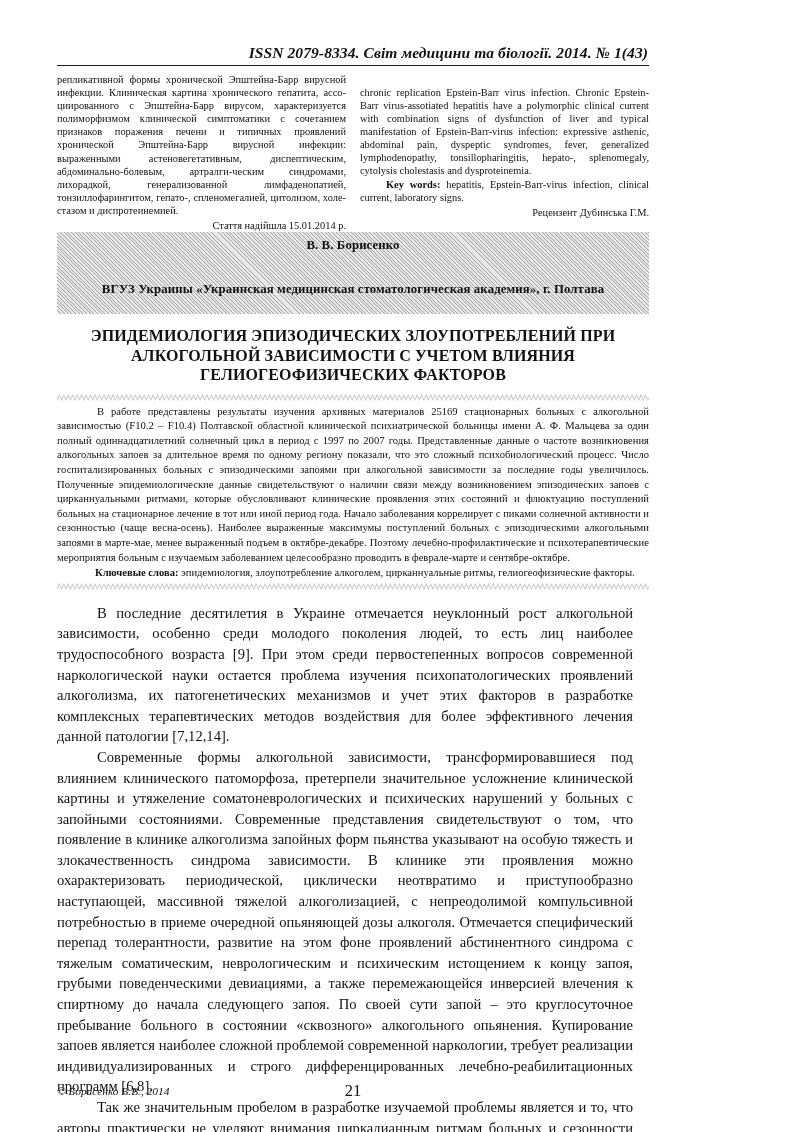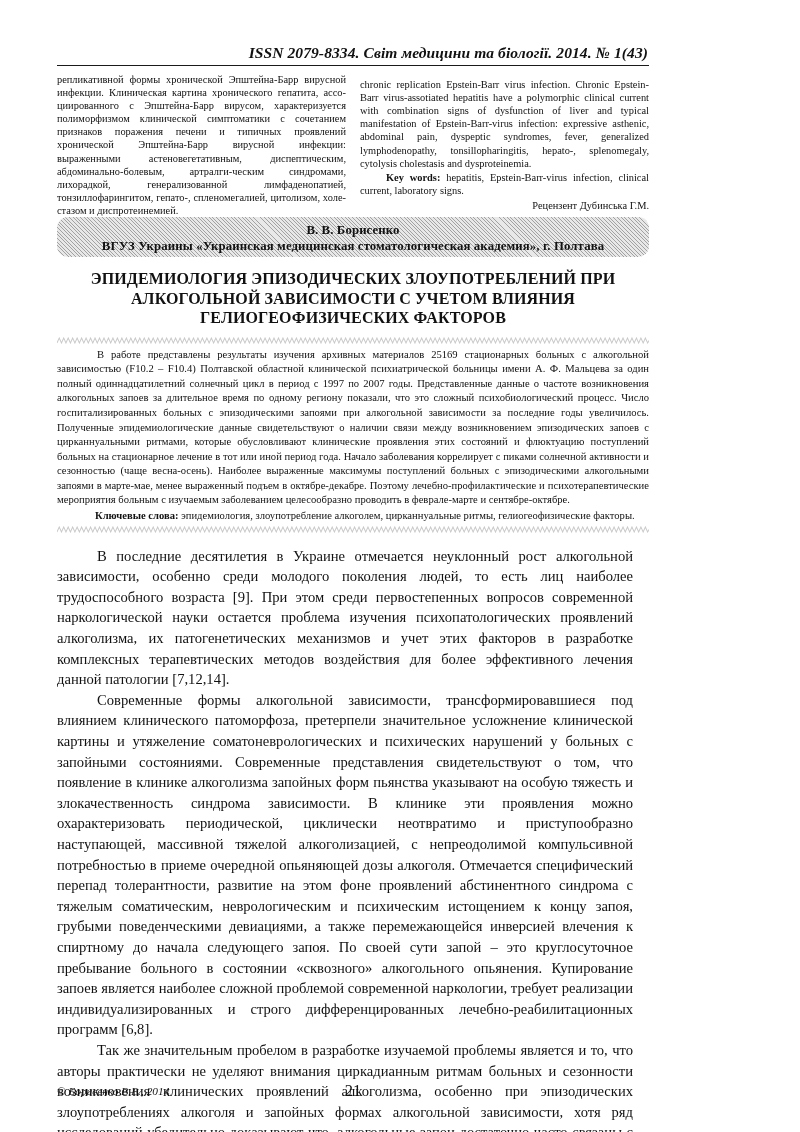--- a/index.html
+++ b/index.html
@@ -75,42 +75,42 @@
     font-weight: bold;
     margin-top: 23px;
     margin-bottom: 13px;
     letter-spacing: .1px;
   }
 
   
   .author-band {
     position: relative;
     text-align: center;
-    padding: 5px 6px 2px 6px;
+    padding: 5px 6px 16px 6px;
     background-color: #e8e8e8;
     background-image:
       repeating-linear-gradient(45deg,
         rgba(0,0,0,0.30) 0px,
         rgba(0,0,0,0.30) 0.7px,
         rgba(255,255,255,0) 0.7px,
         rgba(255,255,255,0) 2.6px);
     overflow: hidden;
-    border-radius: 11px;
   }
   .author-name {
     font-size: 12.8px;
     font-weight: bold;
     line-height: 16px;
     letter-spacing: .1px;
   }
   .author-affil {
     font-size: 12.8px;
     font-weight: bold;
     line-height: 17px;
     letter-spacing: .1px;
+    margin-top: 28px;
   }
 
   
   .article-title {
     text-align: center;
     font-size: 16px;
     font-weight: bold;
     line-height: 19.5px;
     margin: 12px 12px 9px 12px;
     letter-spacing: .1px;
@@ -183,20 +183,21 @@
 
 <div class="page">
 
   <div class="running-head">ISSN 2079-8334. Світ медицини та біології. 2014. № 1(43)</div>
   <div class="head-rule"></div>
 
   <div class="abs-cols">
 
     <div class="abs-col">
       <p>репликативной формы хронической Эпштейна-Барр вирусной инфекции. Клиническая картина хронического гепатита, ассо-циированного с Эпштейна-Барр вирусом, характеризуется полиморфизмом клинической симптоматики с сочетанием признаков поражения печени и типичных проявлений хронической Эпштейна-Барр вирусной инфекции: выраженными астеновегетативным, диспептическим, абдоминально-болевым, артралги-ческим синдромами, лихорадкой, генерализованной лимфаденопатией, тонзиллофарингитом, гепато-, спленомегалией, цитолизом, холе-стазом и диспротеинемией.</p>
+      <p class="sign-line">Стаття надійшла 15.01.2014 р.</p>
     </div>
 
     <div class="abs-col">
       <p>chronic replication Epstein-Barr virus infection. Chronic Epstein-Barr virus-assotiated hepatitis have a polymorphic clinical current with combination signs of dysfunction of liver and typical manifestation of Epstein-Barr-virus infection: expressive asthenic, abdominal pain, dyspeptic syndromes, fever, generalized lymphodenopathy, tonsillopharingitis, hepato-, splenomegaly, cytolysis cholestasis and dysproteinemia.</p>
       <p class="kw-line"><span class="kw-label">Key words:</span><span> hepatitis, Epstein-Barr-virus infection, clinical current, laboratory signs.</span></p>
       <p class="sign-line">Рецензент Дубинська Г.М.</p>
     </div>
 
   </div>
 

